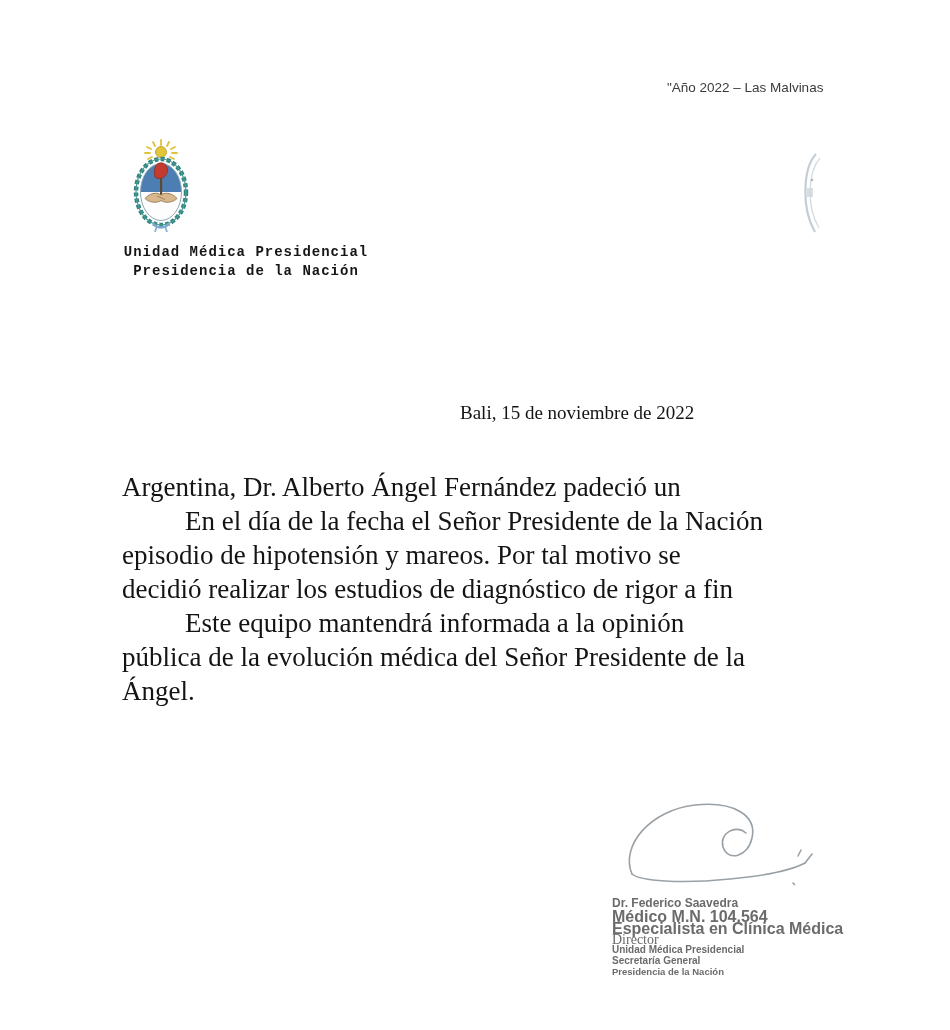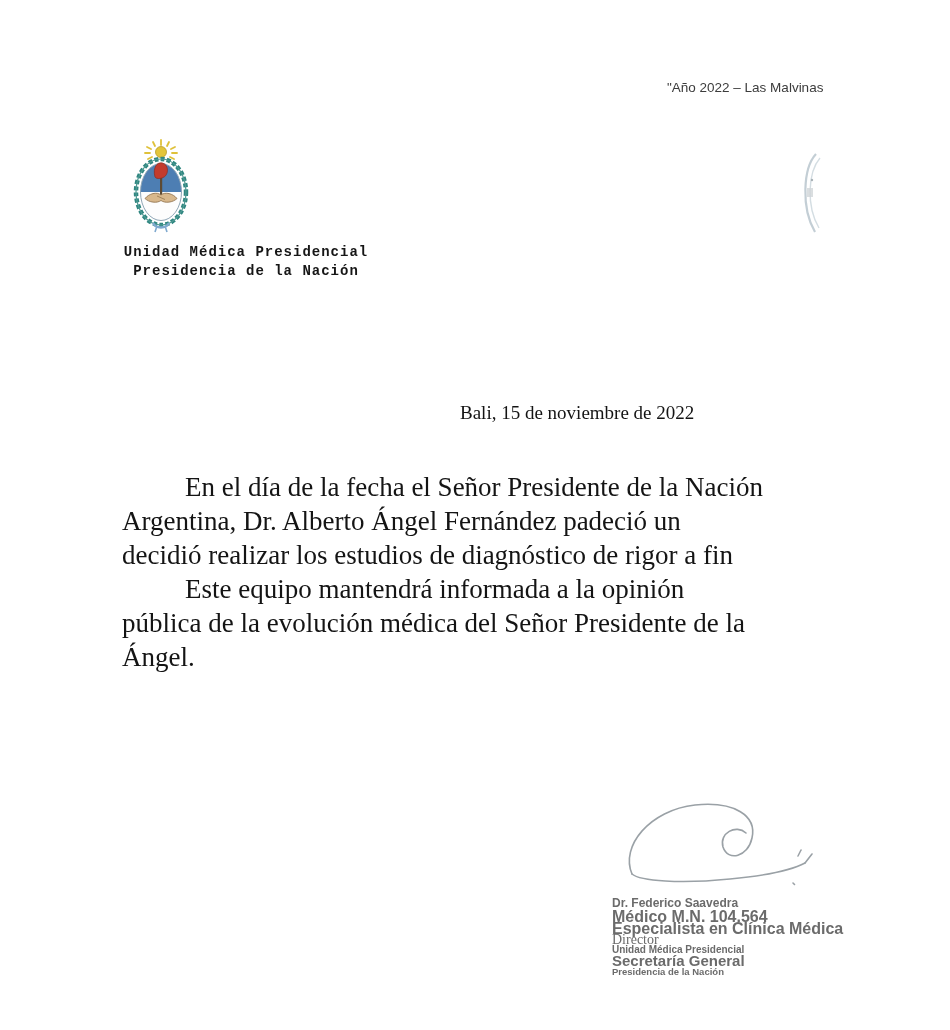--- a/index.html
+++ b/index.html
@@ -104,21 +104,21 @@
     text-align: left;
     font-family: "Liberation Sans", sans-serif;
     color: #6b6b6b;
     white-space: nowrap;
   }
   .sigblock .s-name  { font-size: 12px;  font-weight: 700; line-height: 14px; }
   .sigblock .s-reg   { font-size: 16px;  font-weight: 700; line-height: 13px; }
   .sigblock .s-spec  { font-size: 16px; font-weight: 600; line-height: 12px; }
   .sigblock .s-role  { font-size: 14px;  line-height: 9px; font-family: Liberation Serif, serif; }
   .sigblock .s-unit  { font-size: 10px;  font-weight: 600; line-height: 11px; }
-  .sigblock .s-sec   { font-size: 15px; font-weight: 600; line-height: 11px; }
+  .sigblock .s-sec   { font-size: 10px; font-weight: 600; line-height: 11px; }
   .sigblock .s-off   { font-size: 9.5px; font-weight: 600; line-height: 11px; }
 </style>
 </head>
 <body>
 
 <div class="page">
 
   <div class="year-legend">"Año 2022 – Las Malvinas</div>
 
   <div class="emblem">
@@ -170,22 +170,23 @@
   <svg class="watermark" viewBox="0 0 34 82">
     <path d="M 21 2 C 8 16 6 56 20 80" fill="none" stroke="#b9c6ce" stroke-width="2.2"></path>
     <path d="M 25 6 C 13 20 11 54 24 76" fill="none" stroke="#cdd8de" stroke-width="1.4"></path>
     <rect x="12" y="36" width="6" height="9" fill="#c9ced2" opacity="0.8"></rect>
     <circle cx="17" cy="28" r="1.2" fill="#9aa4ab"></circle>
   </svg>
 
   <div class="dateline">Bali, 15 de noviembre de 2022</div>
 
   <div class="body-text">
+    <div class="ln">Argentina, Dr. Alberto Ángel Fernández padeció un</div>
     <div class="ln indent">En el día de la fecha el Señor Presidente de la Nación</div>
-    <div class="ln">Argentina, Dr. Alberto Ángel Fernández padeció un</div>
+    <div class="ln">episodio de hipotensión y mareos. Por tal motivo se</div>
     <div class="ln">decidió realizar los estudios de diagnóstico de rigor a fin</div>
     <div class="ln indent">Este equipo mantendrá informada a la opinión</div>
     <div class="ln">pública de la evolución médica del Señor Presidente de la</div>
     <div class="ln">Ángel.</div>
   </div>
 
   <svg class="signature-svg" viewBox="0 0 240 95">
     <g fill="none" stroke="#9aa1a6" stroke-width="1.6" stroke-linecap="round">
 
       <path d="M 32 76 C 20 48 50 12 95 7 C 135 3 157 18 152 40 C 148 59 128 64 123 49 C 119 35 136 26 146 35"></path>

